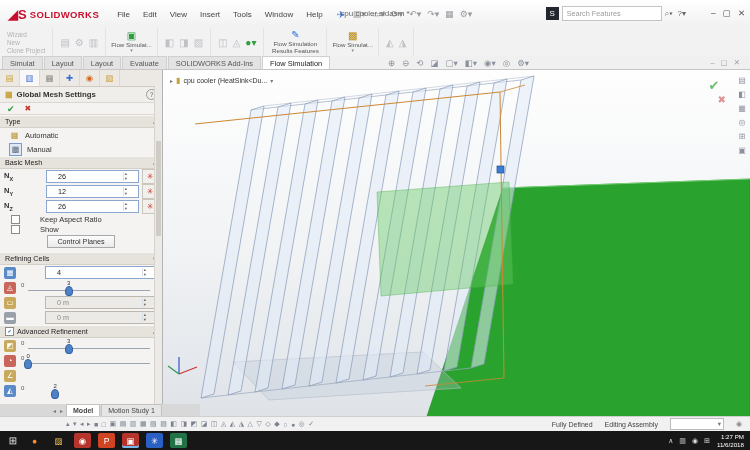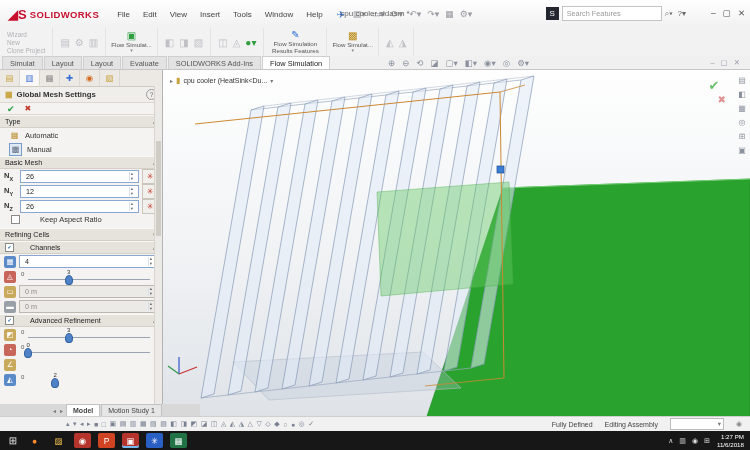--- a/index.html
+++ b/index.html
@@ -66,32 +66,32 @@
   .ptab.active{background:#f9f8f6;border-bottom:1px solid #f9f8f6;}
   .phead{height:15px;display:flex;align-items:center;gap:4px;padding:0 5px;background:#f0eeea;
          border-bottom:1px solid #dcd8d1;font-weight:bold;font-size:7.8px;}
   .phead .hicon{color:#c8a23a;font-size:8px;}
   .phead .help{margin-left:auto;width:9px;height:9px;border:1px solid #999;border-radius:50%;color:#666;
                font-size:6.5px;font-weight:normal;display:flex;align-items:center;justify-content:center;}
   .okrow{height:11px;display:flex;align-items:center;gap:10px;padding:0 7px;border-bottom:1px solid #dcd8d1;}
   .okrow .ok{color:#2f9e44;font-size:9px;}
   .okrow .no{color:#c0392b;font-size:8px;}
   .sechead{height:11px;background:#e6e3dd;border-top:1px solid #f8f7f5;border-bottom:1px solid #d4d0c8;
-           display:flex;align-items:center;gap:16px;padding:0 5px;font-size:7.2px;color:#222;}
+           display:flex;align-items:center;gap:3px;padding:0 5px;font-size:7.2px;color:#222;}
   .sechead .chev{margin-left:4px;margin-left:auto;color:#666;font-size:6px;}
   .cbox{width:7px;height:7px;border:1px solid #8a8a8a;background:#fff;display:flex;align-items:center;justify-content:center;
         font-size:6px;color:#2f6fbe;line-height:1;}
   .optrow{height:14px;display:flex;align-items:center;gap:5px;padding:0 9px;}
   .oicon{width:11px;height:11px;display:flex;align-items:center;justify-content:center;font-size:8px;color:#b78c2a;}
   .optrow.selected .oicon{border:1px solid #7a9ccc;background:#dfe8f5;color:#5d6b80;}
   .frow{height:15px;display:flex;align-items:center;gap:3px;padding:0 4px;}
   .flabel{width:13px;font-weight:bold;font-size:7.5px;}
   .flabel sub{font-size:5.5px;}
   .fbox{flex:1;height:11px;border:1px solid #8aa8cf;background:#fff;display:flex;align-items:center;
-        padding:0 5px;font-size:7.2px;color:#222;}
+        padding:0 11px;font-size:7.2px;color:#222;margin-left:26px;}
   .fbox .spin{margin-left:auto;display:flex;flex-direction:column;justify-content:center;font-size:4.5px;
               color:#666;line-height:.95;border-left:1px solid #d9e0ea;padding-left:1px;}
   .frow.disabled .fbox{background:#eceae6;border-color:#bcb7af;color:#8f8b84;}
   .resetbtn{width:14px;height:13px;border:1px solid #cac5bd;background:#f2f0ec;color:#c0392b;font-size:8px;
             display:flex;align-items:center;justify-content:center;}
   .checkrow{height:10px;display:flex;align-items:center;gap:20px;padding:0 11px;}
   .btnrow{height:14px;display:flex;align-items:center;justify-content:center;}
   .pbutton{border:1px solid #a8a8a8;background:linear-gradient(#fdfdfd,#e9e9e9);padding:1px 9px;font-size:7.2px;}
   .gap4{height:4px;}
   .rowicon{width:12px;height:12px;border-radius:2px;display:flex;align-items:center;justify-content:center;
@@ -367,32 +367,34 @@
             <span>▴</span>
             <span>▾</span>
           </span>
         </span>
       <span class="resetbtn">✳</span>
     </div>
     <div class="checkrow">
       <span class="cbox"></span>
       <span>Keep Aspect Ratio</span>
     </div>
+    <div class="checkrow">
+      <span class="cbox"></span>
+      <span>Show</span>
+    </div>
+    <div class="btnrow">
+      <span class="pbutton">Control Planes</span>
+    </div>
     <div class="gap4"></div>
 
     <div class="sechead">
       <span>Refining Cells</span>
       <span class="chev">∨</span>
     </div>
 
-    <div class="sechead">
-      <span class="cbox" style="font-size:5px;">✔</span>
-      <span>Channels</span>
-      <span class="chev">∧</span>
-    </div>
     <div class="frow">
       <span class="rowicon ri-blue">▦</span>
       <span class="fbox">
           <span>4</span>
         <span class="spin">
             <span>▴</span>
             <span>▾</span>
           </span>
         </span>
     </div>

